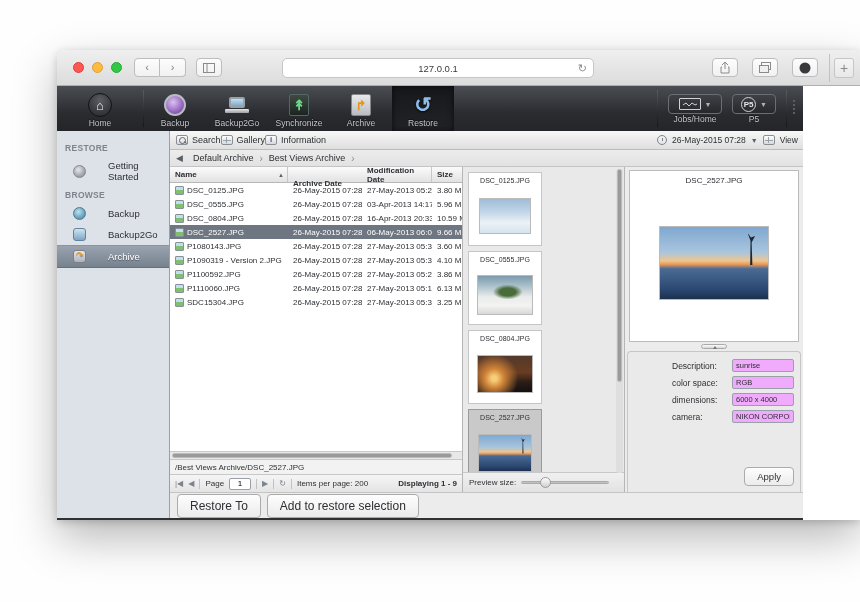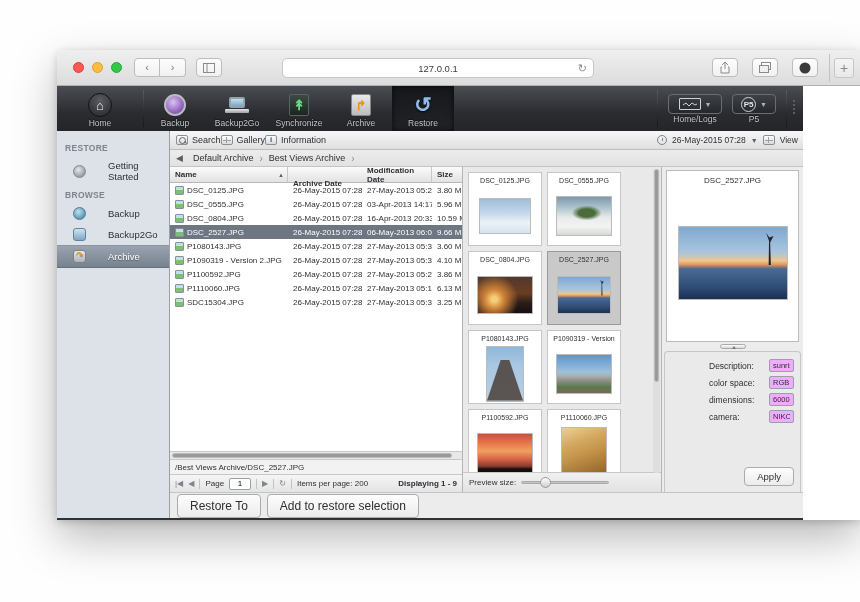--- a/index.html
+++ b/index.html
@@ -122,21 +122,21 @@
   .hscroll .thumb { position:absolute; left:2px; top:1px; height:5px; width:96%; background:#9a9a9a; border-radius:3px; }
   .pathbar { height:15px; border-top:1px solid #c8c8c8; background:#f2f2f2; font-size:8px; color:#2d2f33; display:flex; align-items:center; padding-left:5px; flex-shrink:0; }
   .pagebar { height:18px; border-top:1px solid #c8c8c8; background:linear-gradient(#f5f5f5,#e4e4e4); display:flex; align-items:center;
              font-size:8px; color:#2d2f33; padding:0 5px; gap:5px; flex-shrink:0; }
   .pg-ic { color:#7d848d; font-size:8px; cursor:default; }
   .pg-sep { width:1px; height:10px; background:#c2c2c2; }
   .pageinput { width:22px; height:12px; border:1px solid #9aa0a8; border-radius:2px; font-size:8px; text-align:center; background:#fff; }
   .pg-right { margin-left:auto; font-weight:bold; }
 
   
-  .gallery-pane { width:199px; background:#e9e9e9; border-right:1px solid #b5b5b5; display:flex; flex-direction:column; position:relative; flex-shrink:0; }
+  .gallery-pane { width:162px; background:#e9e9e9; border-right:1px solid #b5b5b5; display:flex; flex-direction:column; position:relative; flex-shrink:0; }
   .gallery-grid { flex:1; overflow:hidden; padding:5px 10px 0 5px; display:flex; flex-wrap:wrap; align-content:flex-start; gap:5px; }
   .card { width:74px; height:74px; background:#fff; border:1px solid #c6c6c6; display:flex; flex-direction:column; align-items:center; cursor:default; }
   .card.selected { background:#c9c9c9; border:1px solid #9a9a9a; }
   .card .clabel { font-size:7px; color:#2d2f33; padding:4px 1px 2px; white-space:nowrap; overflow:hidden; max-width:72px; }
   .card .cimgwrap { flex:1; display:flex; align-items:center; justify-content:center; width:100%; }
   .thumb { border:1px solid #bbb; }
   .t-dsc0125 { width:52px; height:36px; background:linear-gradient(180deg,#9fbcd8,#c3d8e8 40%,#ecf2f6 70%,#d5e3ee); }
   .t-dsc0555 { width:56px; height:40px; background:
       radial-gradient(ellipse 20px 10px at 55% 42%, #4a6b3a 0 40%, rgba(74,107,58,0) 75%),
       linear-gradient(180deg,#7d99ad,#a8bfc9 25%,#e9eceb 55%,#f3f3f1 78%,#d6dad6); }
@@ -291,21 +291,21 @@
         <div class="tb-sep"></div>
         <div class="tb-btn">
           <div class="pill">
             <span class="joblogs-glyph">
               <svg width="16" height="7" viewBox="0 0 16 7">
                   <polyline points="1,4 4,2 7,5 10,2 13,4 15,3" fill="none" stroke="#cfd2d6"></polyline>
                 </svg>
             </span>
             <span class="caret">▼</span>
           </div>
-          <div class="tb-label">Home/Logs</div>
+          <div class="tb-label">Jobs/Home</div>
         </div>
         <div class="tb-btn">
           <div class="pill" style="width:44px;">
             <span class="p5-glyph">P5</span>
             <span class="caret">▼</span>
           </div>
           <div class="tb-label">P5</div>
         </div>
         <div class="tb-sep" style="margin-left:10px;"></div>
         <div class="grip"></div>

